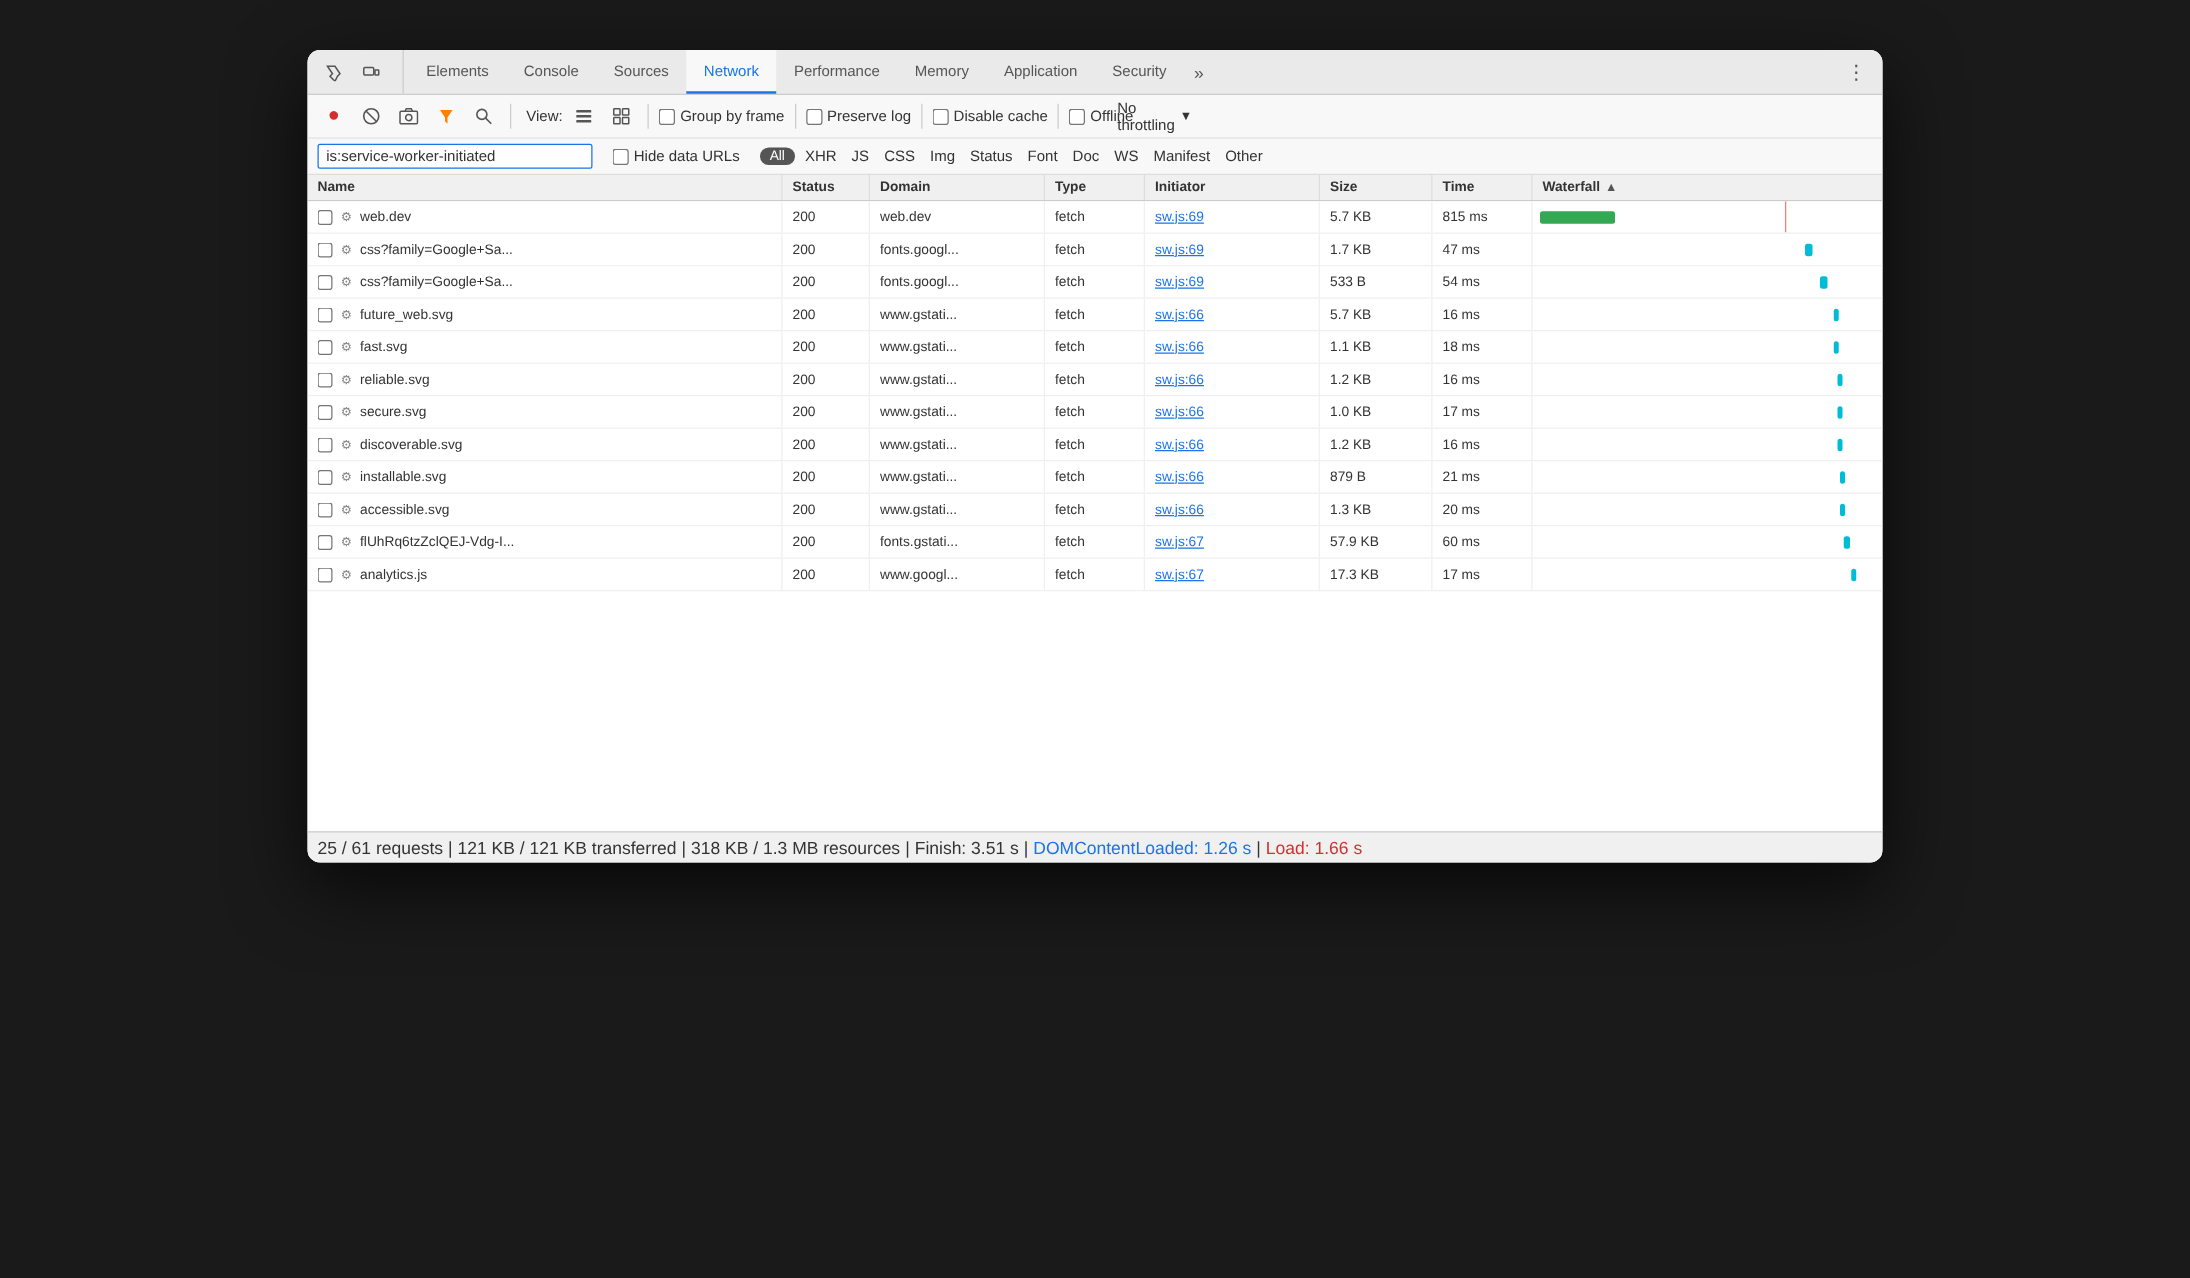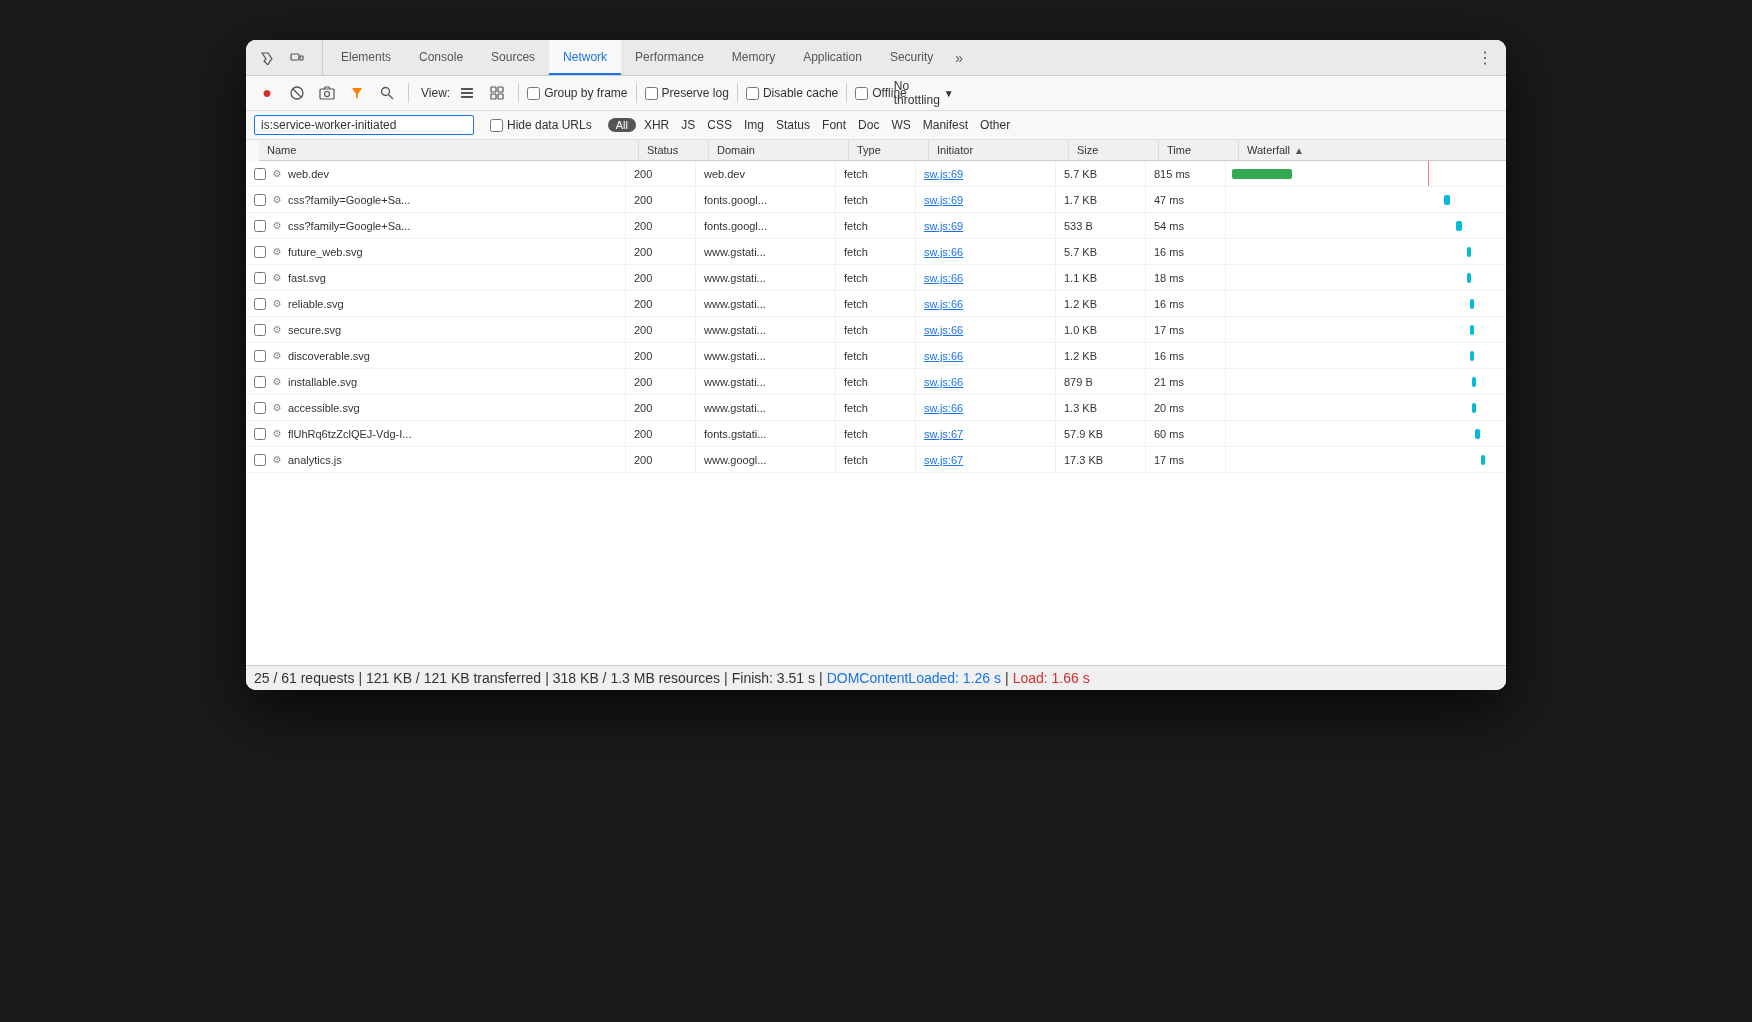--- a/index.html
+++ b/index.html
@@ -225,23 +225,22 @@
       padding: 2px 4px;
       border-radius: 3px;
     }
     .table-header {
       display: grid;
       grid-template-columns: 380px 70px 140px 80px 140px 90px 80px 1fr;
       background: #f0f0f0;
       border-bottom: 1px solid #ccc;
       font-size: 11px;
       color: #333;
-      font-weight: 400;
+      font-weight: 700;
       padding: 0;
-      margin-left: 13px;
     }
     .th {
       padding: 4px 8px;
       border-right: 1px solid #ddd;
       display: flex;
       align-items: center;
       gap: 4px;
       white-space: nowrap;
     }
     .th:last-child { border-right: none; }

